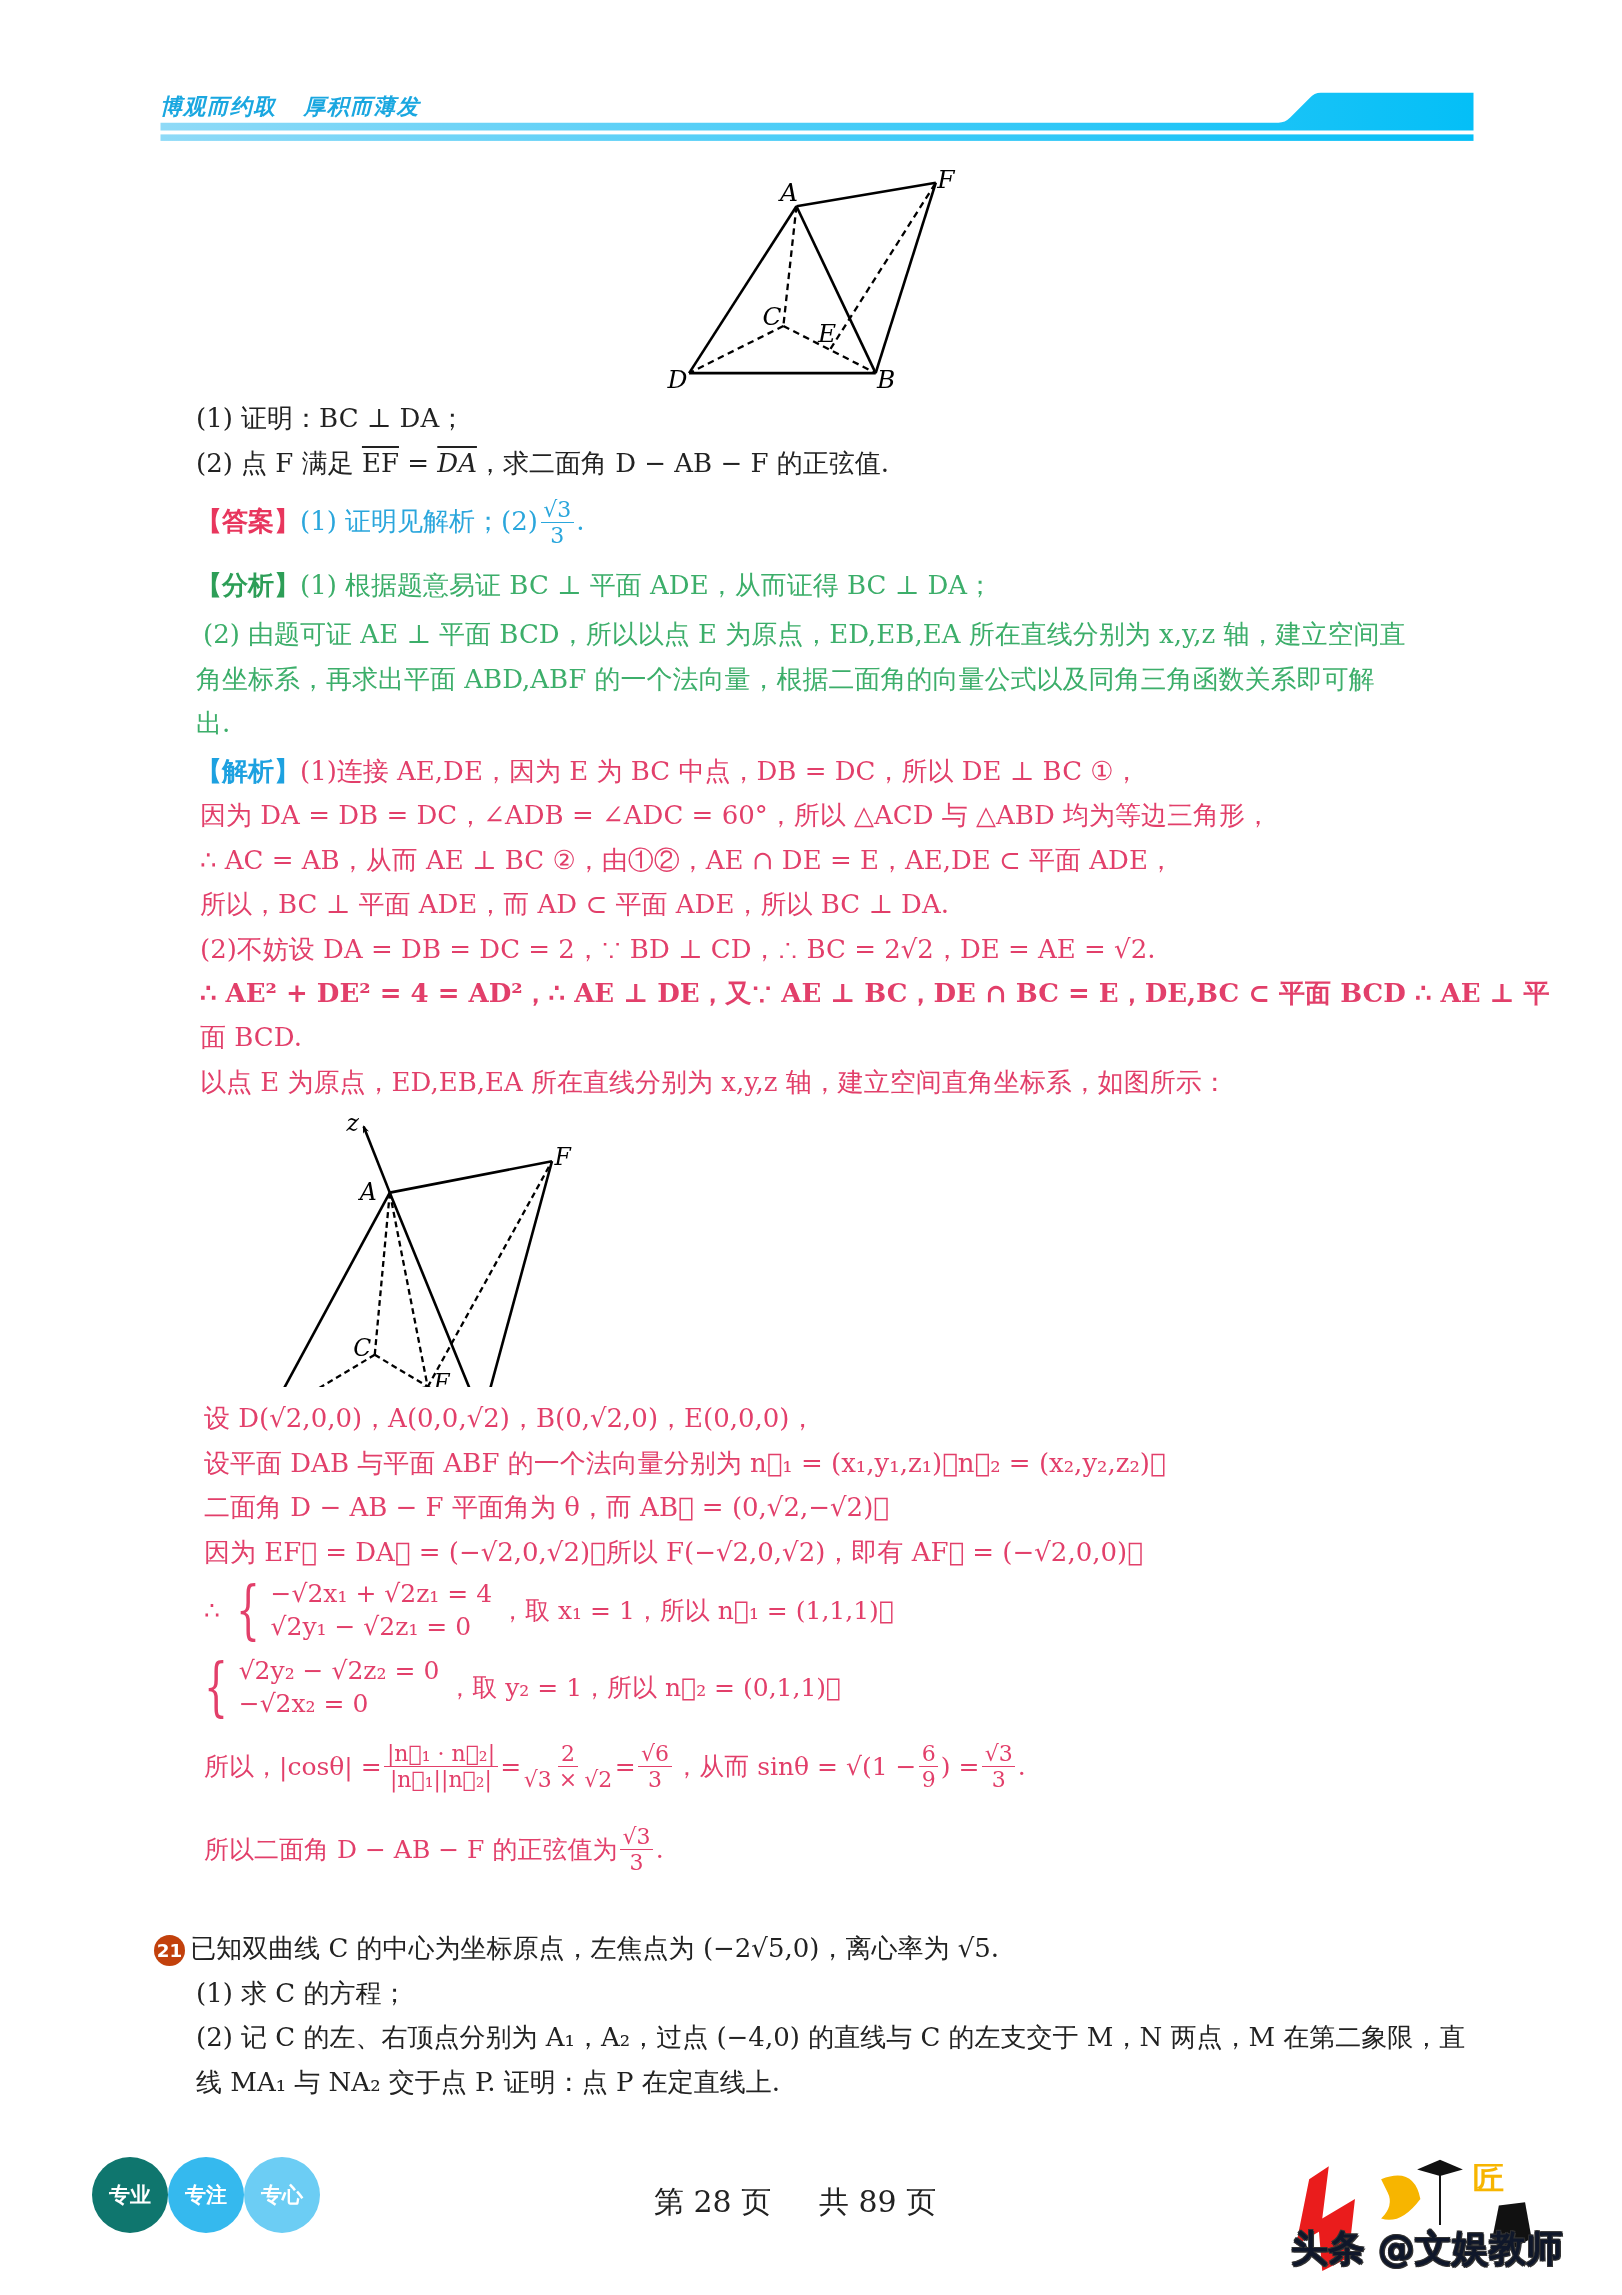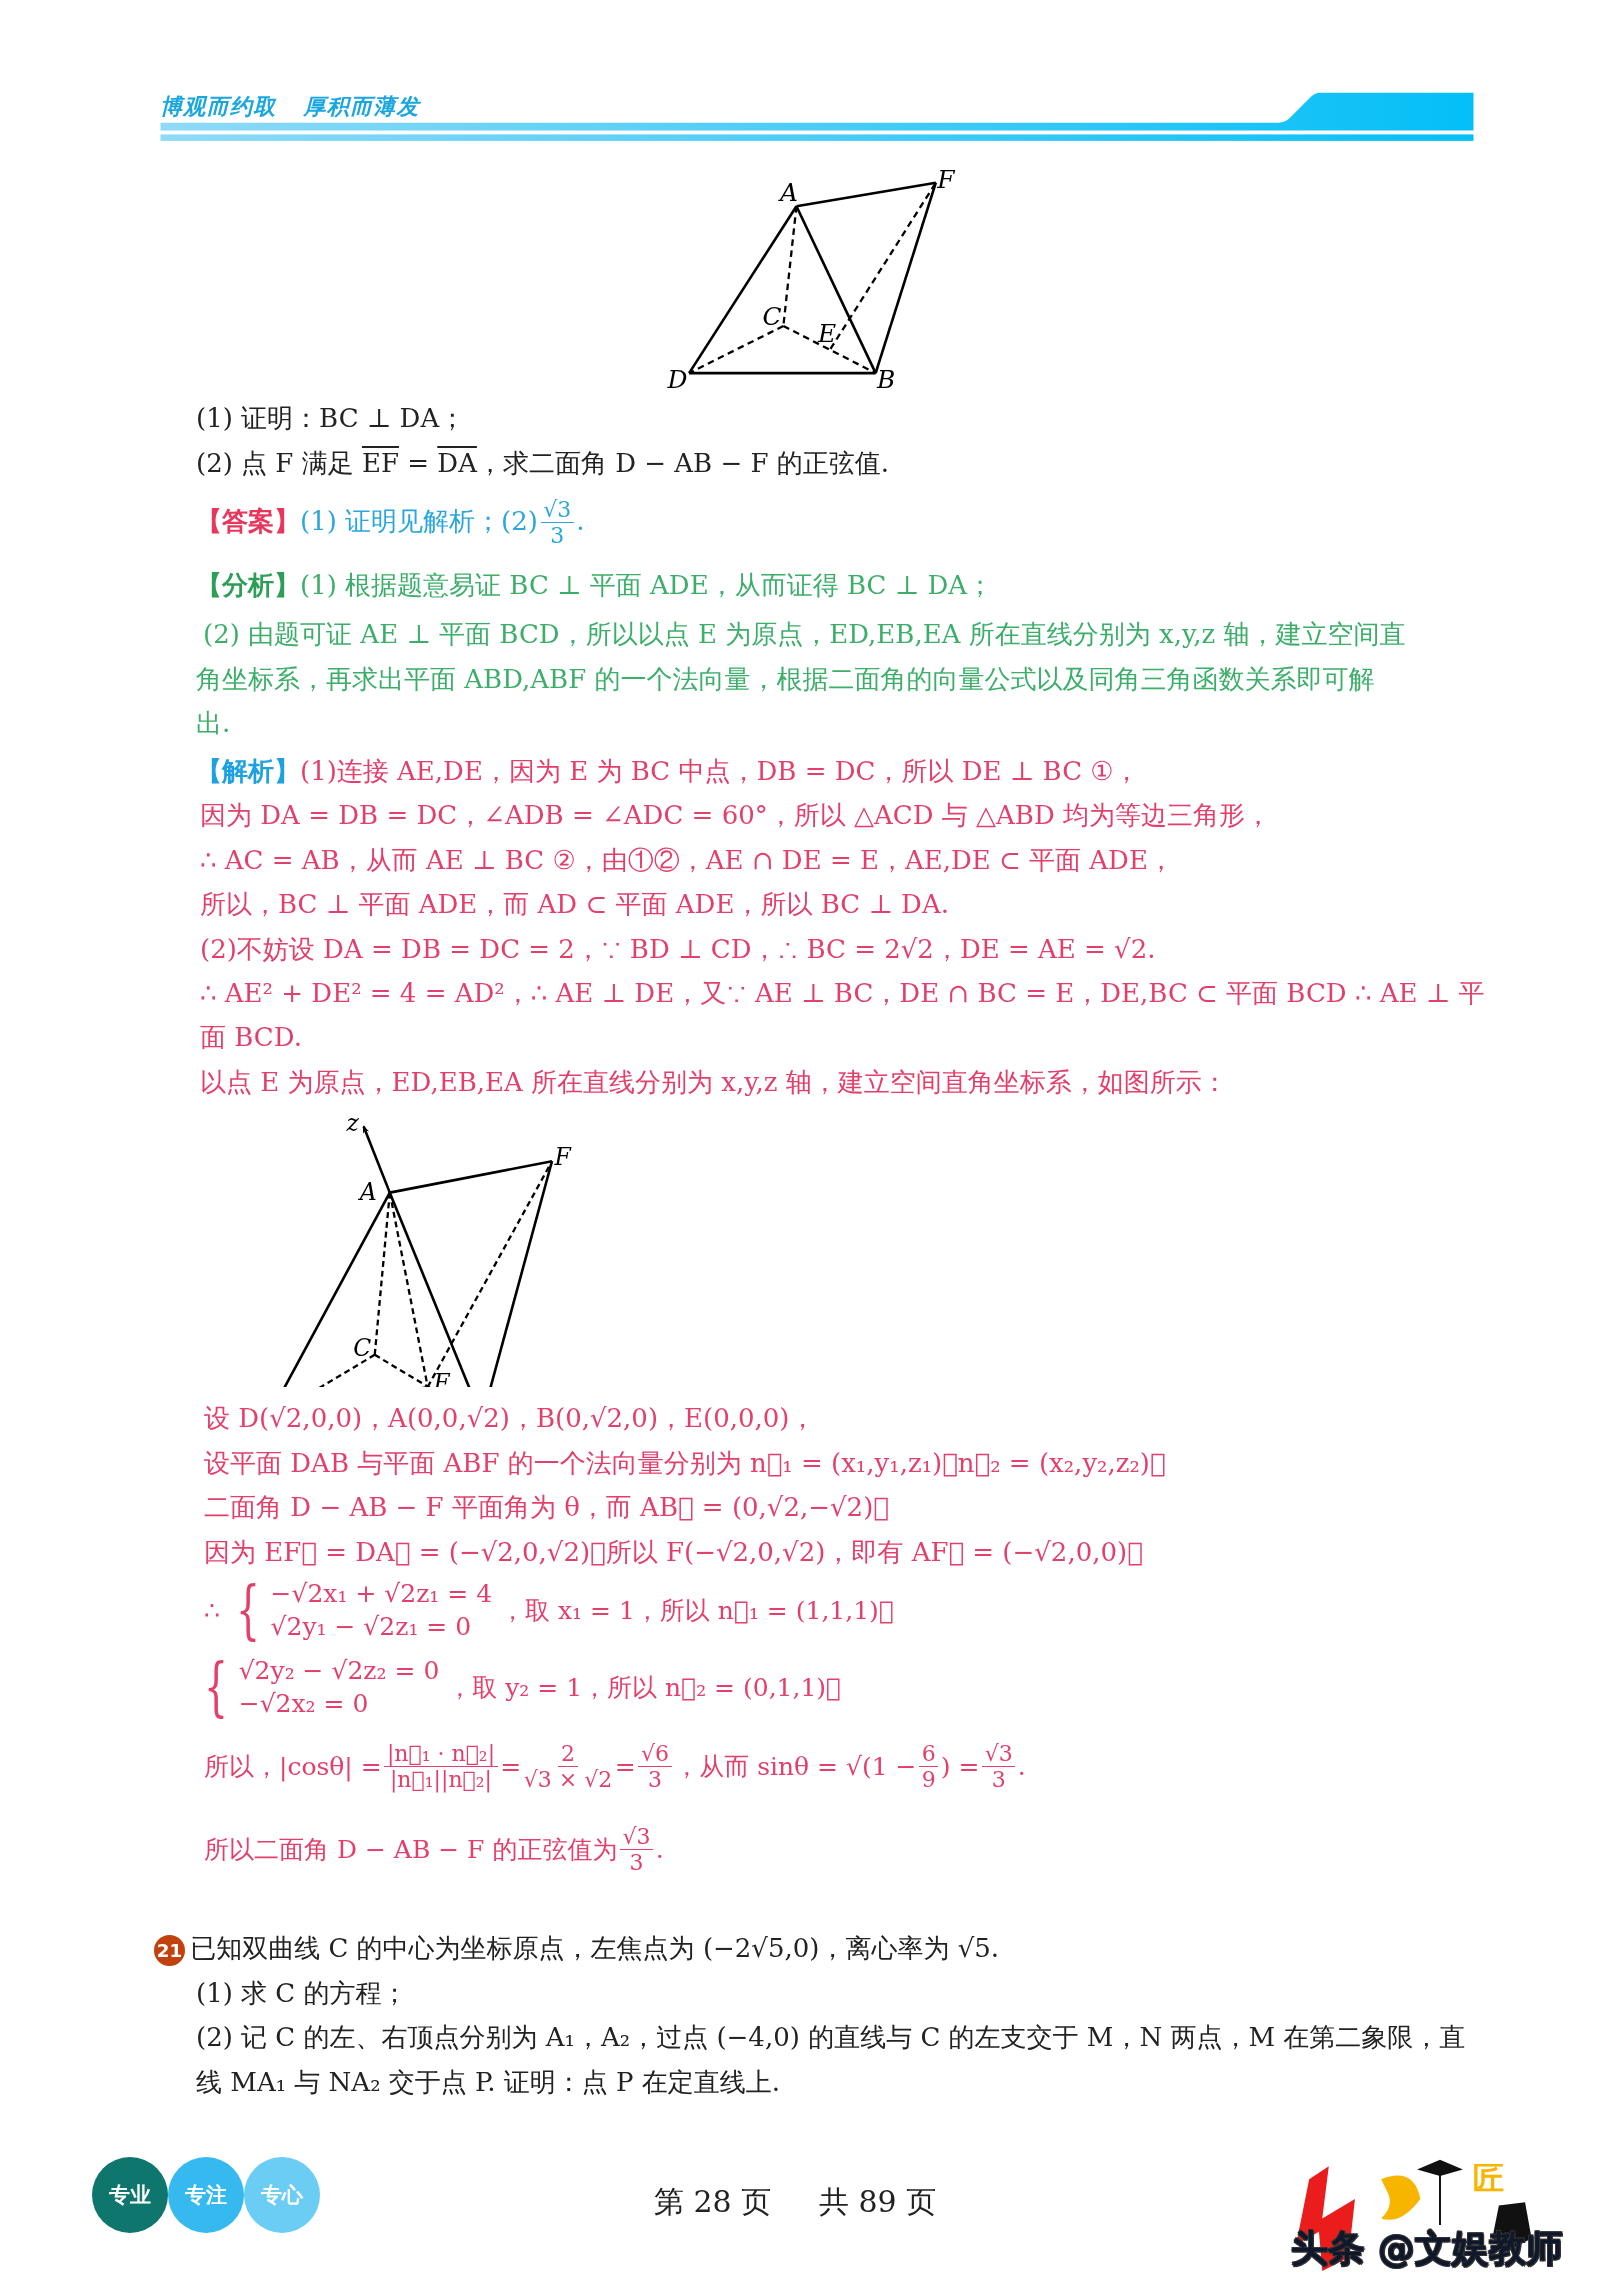--- a/index.html
+++ b/index.html
@@ -66,21 +66,21 @@
     <text x="1432" y="287">F</text>
     <text x="1020" y="592">D</text>
     <text x="1340" y="592">B</text>
     <text x="1165" y="497">C</text>
     <text x="1250" y="522">E</text>
   </g>
 </svg>
 
 <div class="abs line q-text" style="left:196px;top:400px;">(1) 证明：BC ⊥ DA；</div>
 <div class="abs line q-text" style="left:196px;top:445px;">
-  <span>(2) 点 F 满足 </span><span style="text-decoration:overline;">EF</span><span> = </span><span style="text-decoration:overline;">DA</span><span>，求二面角 D − AB − F 的正弦值.</span>
+  <span>(2) 点 F 满足 </span><span style="text-decoration:overline;">EF</span><span> = </span><span style="text-decoration:overline;font-style:italic;">DA</span><span>，求二面角 D − AB − F 的正弦值.</span>
 </div>
 
 <div class="abs line" style="left:196px;top:497px;">
   <span class="ans-tag">【答案】</span><span class="ans-text">(1) 证明见解析；(2)</span><span class="frac ans-text">
       <span class="num">√3</span>
       <span>3</span>
     </span><span class="ans-text">.</span>
 </div>
 
 <div class="abs line" style="left:196px;top:567px;">
@@ -90,21 +90,21 @@
 <div class="abs line ana-text" style="left:196px;top:661px;">角坐标系，再求出平面 ABD,ABF 的一个法向量，根据二面角的向量公式以及同角三角函数关系即可解</div>
 <div class="abs line ana-text" style="left:196px;top:705px;">出.</div>
 
 <div class="abs line" style="left:196px;top:753px;">
   <span class="sol-tag">【解析】</span><span class="sol-text">(1)连接 AE,DE，因为 E 为 BC 中点，DB = DC，所以 DE ⊥ BC ①，</span>
 </div>
 <div class="abs line sol-text" style="left:200px;top:797px;">因为 DA = DB = DC，∠ADB = ∠ADC = 60°，所以 △ACD 与 △ABD 均为等边三角形，</div>
 <div class="abs line sol-text" style="left:200px;top:842px;">∴ AC = AB，从而 AE ⊥ BC ②，由①②，AE ∩ DE = E，AE,DE ⊂ 平面 ADE，</div>
 <div class="abs line sol-text" style="left:200px;top:886px;">所以，BC ⊥ 平面 ADE，而 AD ⊂ 平面 ADE，所以 BC ⊥ DA.</div>
 <div class="abs line sol-text" style="left:200px;top:931px;">(2)不妨设 DA = DB = DC = 2，∵ BD ⊥ CD，∴ BC = 2√2，DE = AE = √2.</div>
-<div class="abs line sol-text" style="left:200px;top:975px;">∴ AE² + DE² = 4 = AD²，∴ AE ⊥ DE，又∵ AE ⊥ BC，DE ∩ BC = E，DE,BC ⊂ 平面 BCD ∴ AE ⊥ 平</div>
+<div class="abs line sol-text" style="left:200px;top:975px;font-weight:bold;">∴ AE² + DE² = 4 = AD²，∴ AE ⊥ DE，又∵ AE ⊥ BC，DE ∩ BC = E，DE,BC ⊂ 平面 BCD ∴ AE ⊥ 平</div>
 <div class="abs line sol-text" style="left:200px;top:1019px;">面 BCD.</div>
 <div class="abs line sol-text" style="left:200px;top:1064px;">以点 E 为原点，ED,EB,EA 所在直线分别为 x,y,z 轴，建立空间直角坐标系，如图所示：</div>
 
 <svg class="abs" style="left:0;top:1099px" width="654" height="288" viewBox="0 1680 1000 440">
   <defs>
     <marker id="arr" markerWidth="14" markerHeight="14" refX="10" refY="5" orient="auto" markerUnits="userSpaceOnUse">
       <path d="M0,0 L12,5 L0,10 L4,5 Z" fill="#000"></path>
     </marker>
   </defs>
   <g stroke="#000" stroke-width="4" fill="none">

